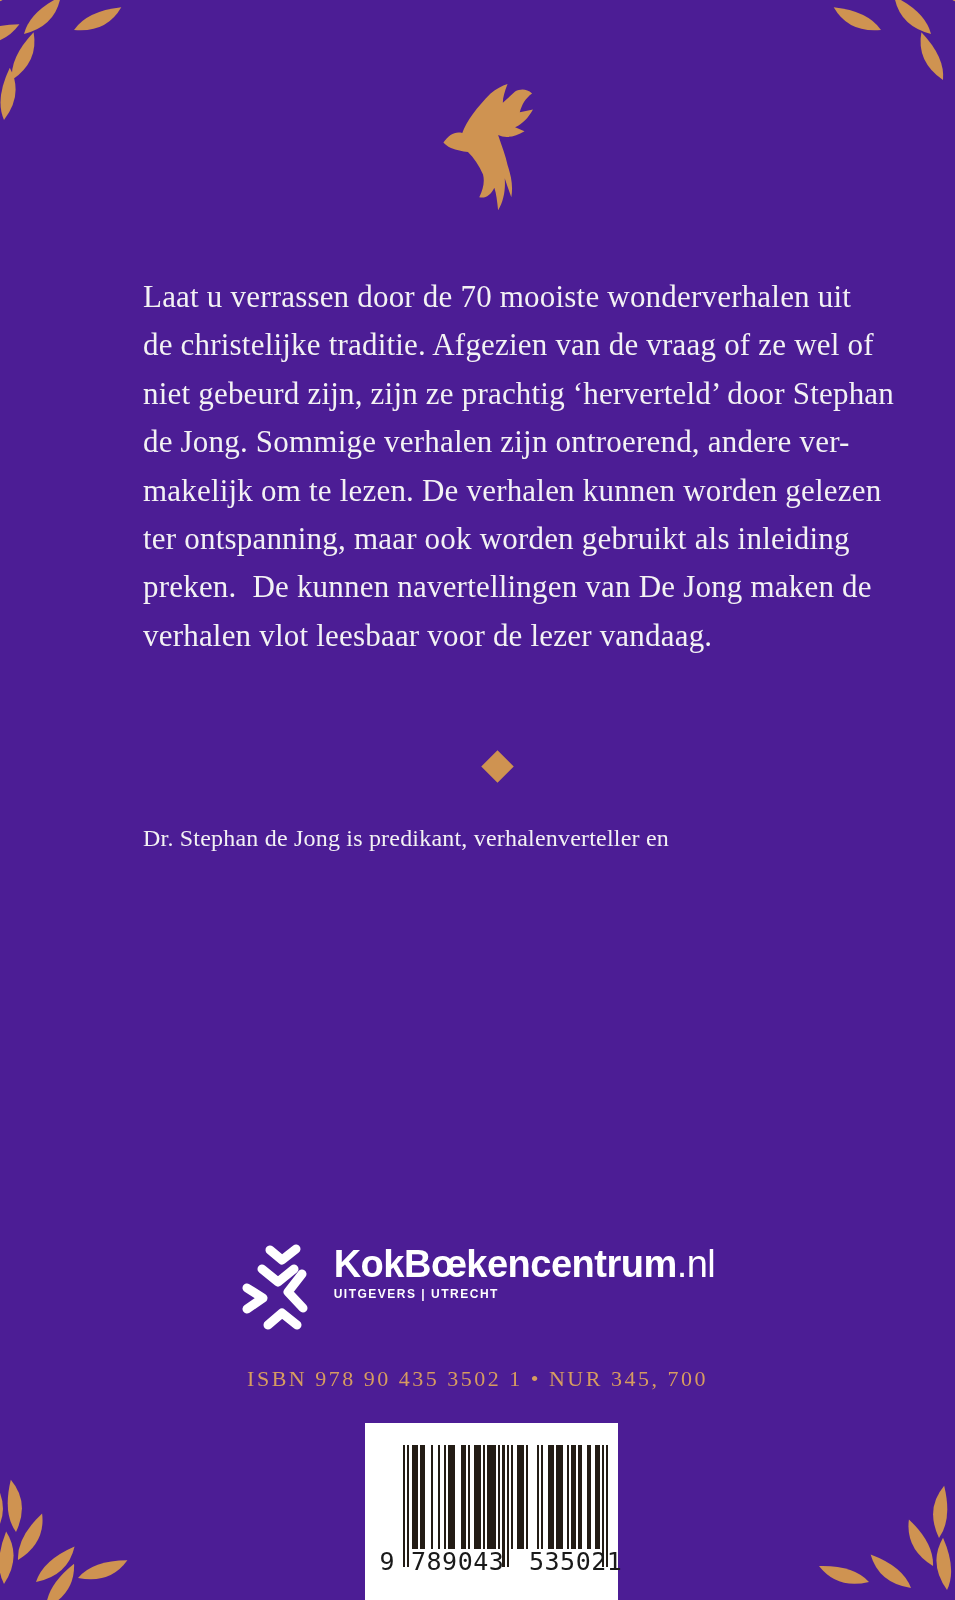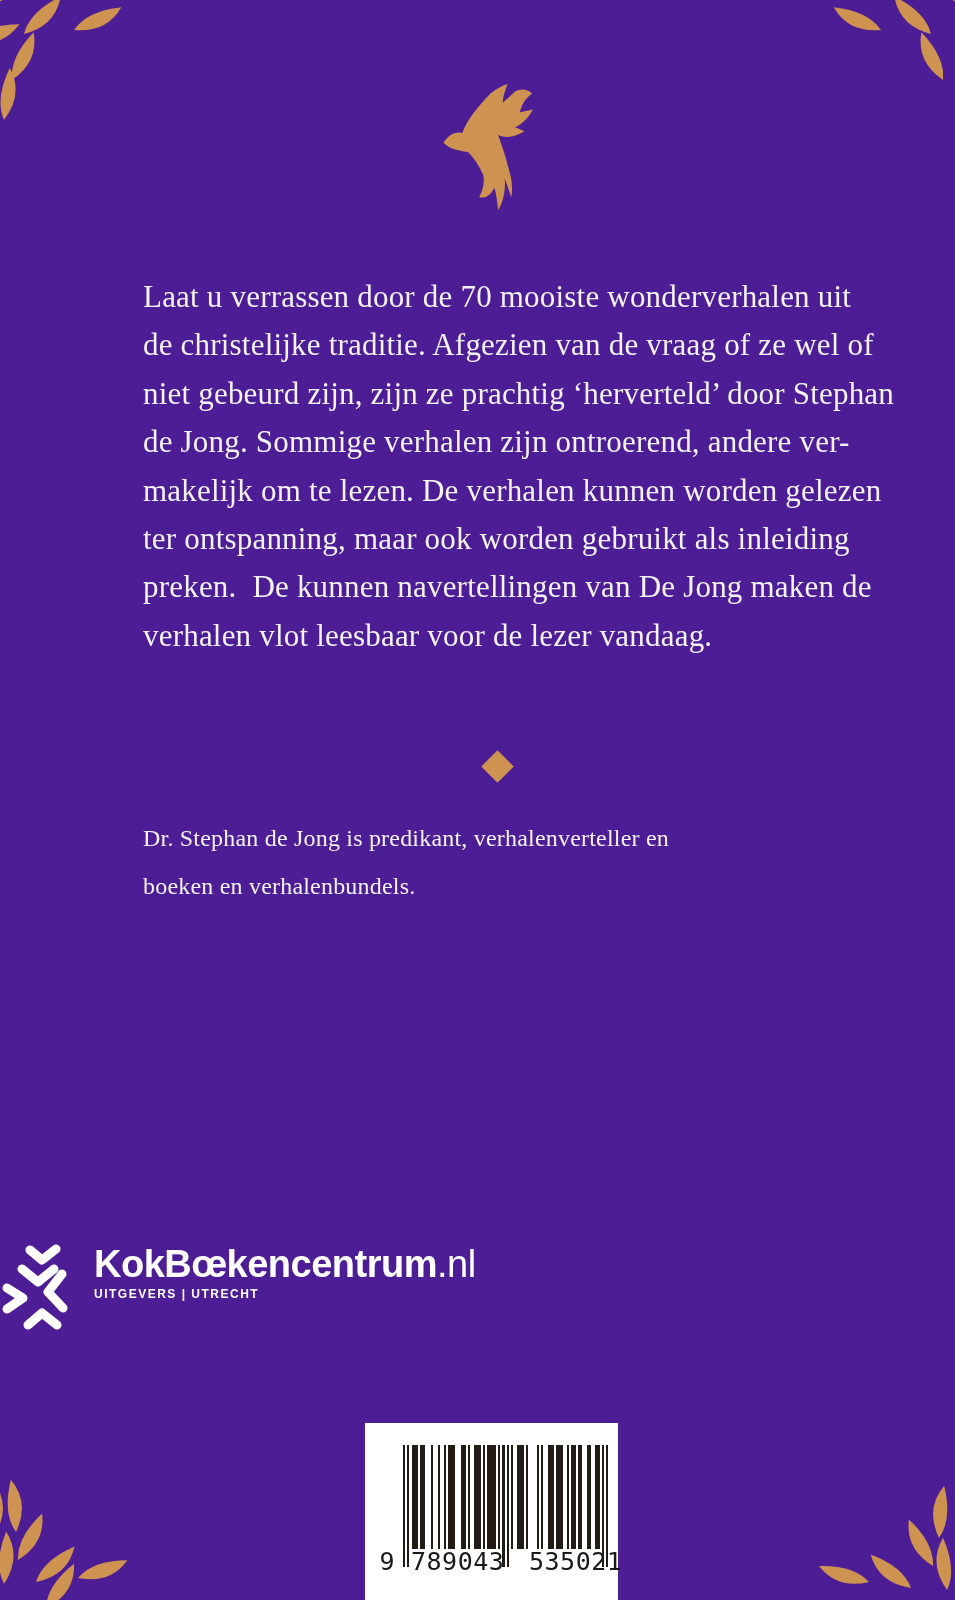--- a/index.html
+++ b/index.html
@@ -30,21 +30,21 @@
   }
   .blurb .line, .bio .line{white-space:pre;}
   .bio{
     position:absolute;left:143px;top:814px;width:720px;
     color:#f3f2f4;font-size:24px;line-height:48.4px;
     letter-spacing:.2px;
   }
   
   .publisher{
     position:absolute;left:0;top:1243px;width:955px;
-    display:flex;align-items:flex-start;
+    display:flex;justify-content:center;align-items:flex-start;
   }
   .pub-mark{flex:0 0 auto;margin-right:14px;}
   .pub-text{font-family:"Liberation Sans", sans-serif;color:#ffffff;}
   .pub-name{font-size:38px;font-weight:bold;letter-spacing:-.5px;line-height:42px;}
   .pub-name .suffix{font-weight:normal;}
   .pub-tagline{font-size:12px;font-weight:bold;letter-spacing:1.5px;margin-top:2px;}
   
   .isbn{
     position:absolute;left:0;top:1366px;width:955px;
     text-align:center;color:#d79c60;
@@ -128,41 +128,41 @@
     <div class="line">makelijk om te lezen. De verhalen kunnen worden gelezen</div>
     <div class="line">ter ontspanning, maar ook worden gebruikt als inleiding</div>
     <div class="line">preken.  De kunnen navertellingen van De Jong maken de</div>
     <div class="line">verhalen vlot leesbaar voor de lezer vandaag.</div>
   </div>
 
   <div class="diamond"></div>
 
   <div class="bio">
     <div class="line">Dr. Stephan de Jong is predikant, verhalenverteller en</div>
-    <div class="line">boeken en verhalenbundels.</div>
   </div>
 
   <div class="publisher">
     <svg class="pub-mark" width="80" height="88" viewBox="0 0 80 88">
       <g stroke="#ffffff" stroke-width="9" stroke-linecap="round" stroke-linejoin="round" fill="none">
         <path d="M30,7 L42,17 L56,6"></path>
         <path d="M22,26 L38,39 L54,26"></path>
         <path d="M7,45 L23,55 L7,66"></path>
         <path d="M62,31 L48,49 L63,65"></path>
         <path d="M28,82 L42,70 L57,82"></path>
       </g>
     </svg>
     <div class="pub-text">
       <div class="pub-name">
         <span>KokBœkencentrum</span><span class="suffix">.nl</span>
       </div>
       <div class="pub-tagline">UITGEVERS | UTRECHT</div>
     </div>
   </div>
 
+  <div class="isbn">ISBN 978 90 435 3502 1 • NUR 345, 700</div>
 
   <div class="barcode-box">
     <div class="barcode-bars" id="barcode-bars">
         <div class="bar" style="left: 0px; height: 122px;"></div>
         <div class="bar" style="left: 4.32px; height: 122px;"></div>
         <div class="bar" style="left: 8.64px; height: 104px;"></div>
         <div class="bar" style="left: 10.8px; height: 104px;"></div>
         <div class="bar" style="left: 12.96px; height: 104px;"></div>
         <div class="bar" style="left: 17.28px; height: 104px;"></div>
         <div class="bar" style="left: 19.44px; height: 104px;"></div>

